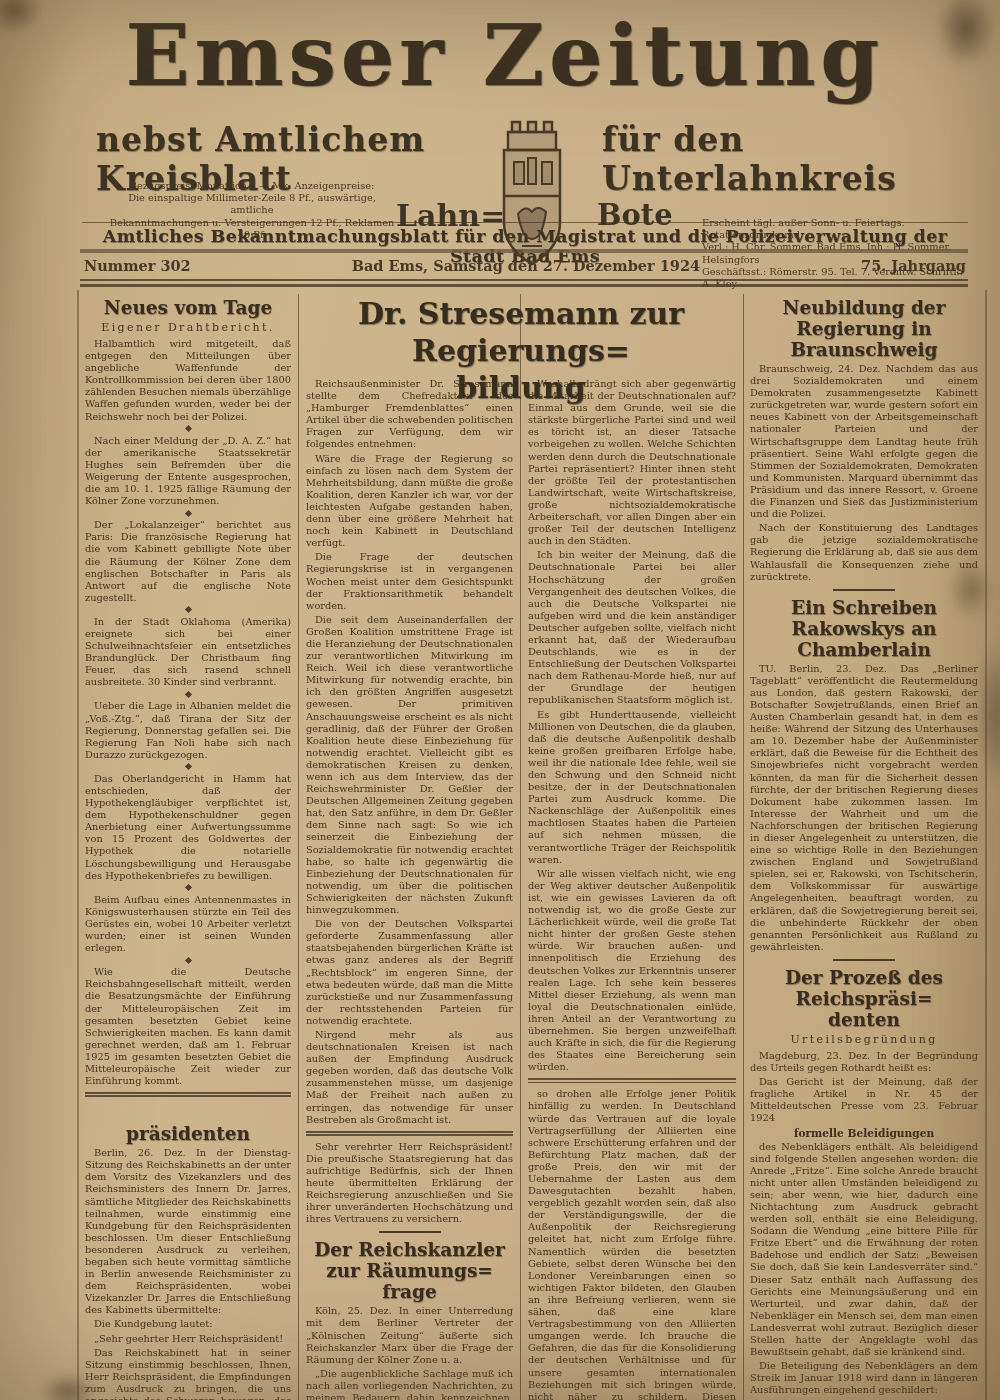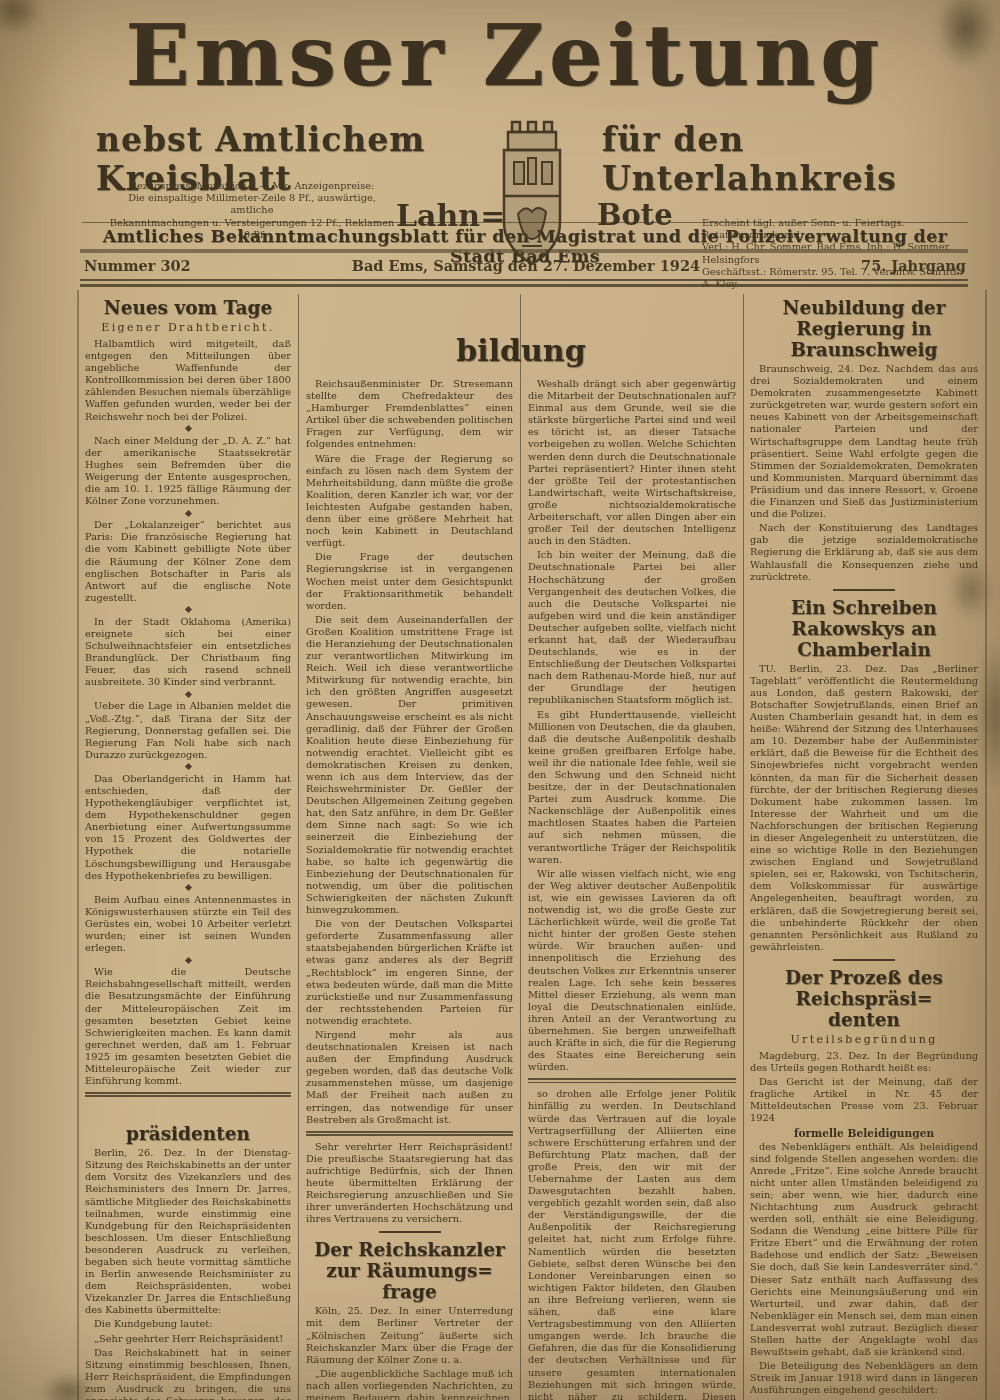--- a/index.html
+++ b/index.html
@@ -125,21 +125,21 @@
 </div>
 <div class="dblbar"></div>
 
 <div class="vsep v1"></div>
 <div class="vsep v2"></div>
 <div class="vsep v3"></div>
 <div class="vedge ve1"></div>
 <div class="vedge ve2"></div>
 
 <div class="mainhead">
-  <br>
+  <span>Dr. Stresemann zur Regierungs=</span><br>
   <span>bildung</span>
 </div>
 
 <div class="col c1">
   <div class="chead">Neues vom Tage</div>
   <div class="shead">Eigener Drahtbericht.</div>
   <p class="b">Halbamtlich wird mitgeteilt, daß entgegen den Mitteilungen über angebliche Waffenfunde der Kontrollkommission bei deren über 1800 zählenden Besuchen niemals überzählige Waffen gefunden wurden, weder bei der Reichswehr noch bei der Polizei.</p>
   <div class="ssep">
       <i></i>
     </div>

